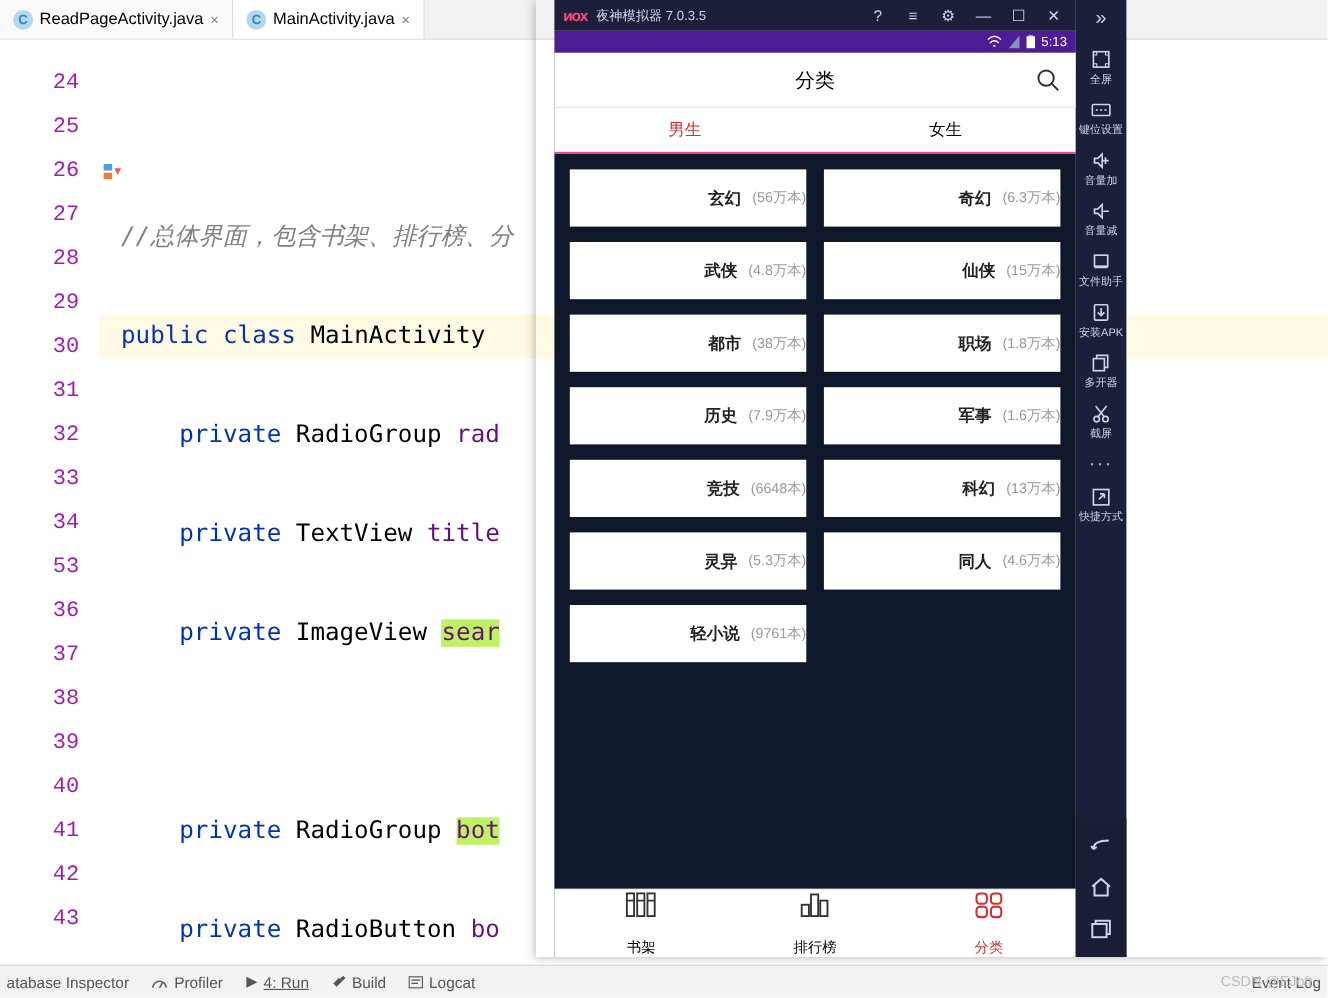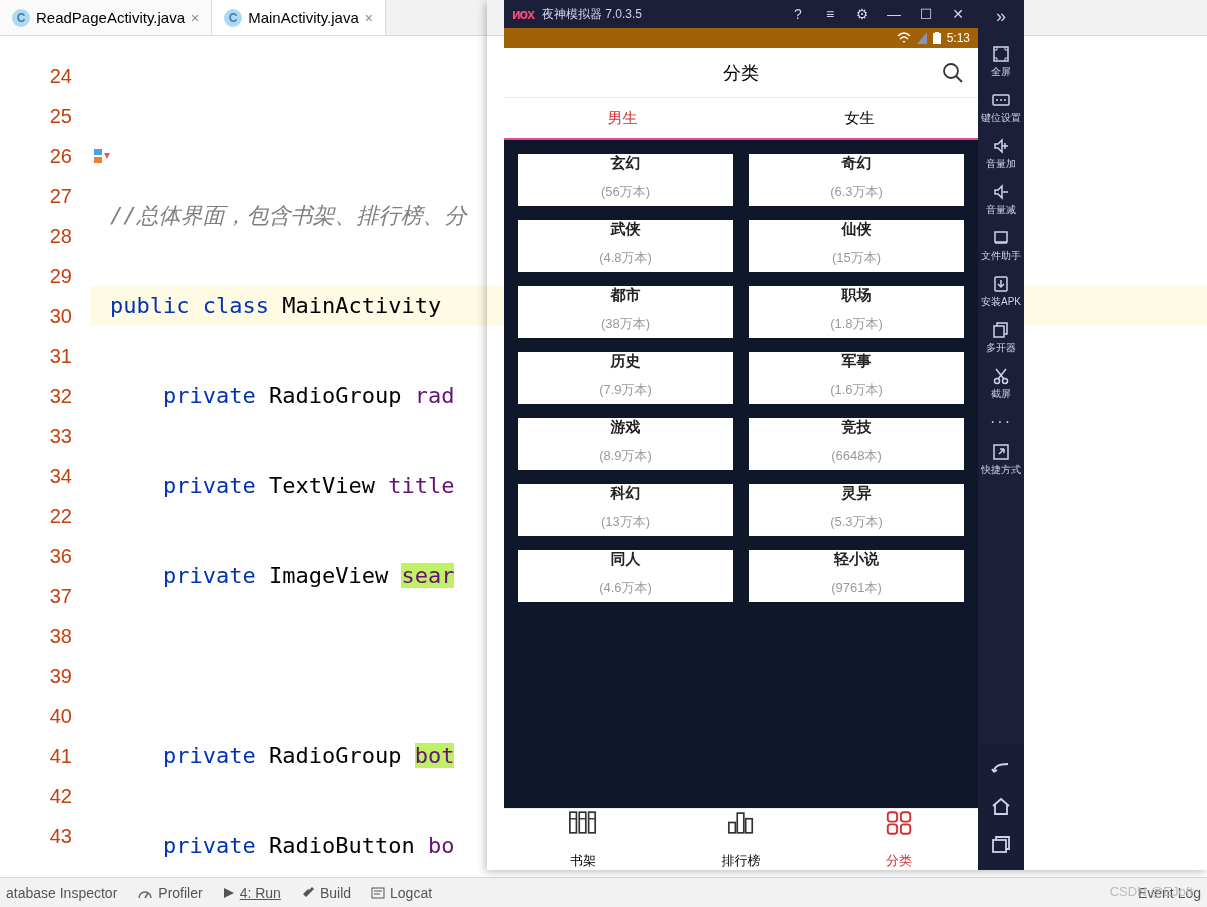--- a/index.html
+++ b/index.html
@@ -33,22 +33,22 @@
 }
 .tab-close { color: #888; font-size: 14px; cursor: pointer; }
 .ide-body {
   display: flex;
   height: calc(100% - 36px - 30px);
 }
 .gutter {
   width: 90px;
   padding-top: 20px;
   text-align: right;
-  color: #c2410c;
-  font-family: Liberation Sans, sans-serif;
+  color: #a21caf;
+  font-family: Liberation Mono, monospace;
   font-size: 20px;
   user-select: none;
 }
 .gutter .ln { height: 40px; line-height: 40px; padding-right: 18px; position: relative; }
 .code {
   flex: 1;
   padding-top: 20px;
   font-family: "Microsoft YaHei", monospace;
   font-size: 22px;
   white-space: pre;
@@ -86,21 +86,21 @@
 .emu-titlebar {
   height: 28px; background: #1c1f3a;
   display: flex; align-items: center;
   color: #cfd3e8; font-size: 12px;
   padding: 0 8px; gap: 8px;
 }
 .emu-logo { color: #ff4b7d; font-weight: bold; font-size: 14px; letter-spacing: -1px; }
 .emu-titlebar .sp { flex: 1; }
 .emu-tbtn { width: 24px; text-align: center; cursor: pointer; font-size: 14px; }
 .android-status {
-  height: 20px; background: #a16207;
+  height: 20px; background: #4c1d95;
   display: flex; align-items: center; justify-content: flex-end;
   gap: 6px; padding: 0 8px;
   color: #fff; font-size: 12px;
 }
 .app-area { flex: 1; background: #0f172a; display: flex; flex-direction: column; }
 .app-header {
   height: 50px; background: #fff;
   display: flex; align-items: center; justify-content: center;
   position: relative;
   border-bottom: 1px solid #eee;
@@ -113,24 +113,23 @@
 }
 .app-tab { flex: 1; display: flex; align-items: center; justify-content: center; font-size: 15px; cursor: pointer; }
 .app-tab.active { color: #d32f2f; }
 .category-grid {
   flex: 1; padding: 14px 14px; overflow: auto;
   display: grid; grid-template-columns: 1fr 1fr; gap: 14px 16px;
   align-content: start;
 }
 .cat-card {
   background: #fff; height: 52px;
-  display: flex; align-items: center; justify-content: flex-start; gap: 10px;
+  display: flex; align-items: center; justify-content: flex-end; gap: 10px;
   font-size: 15px;
   box-shadow: 0 1px 1px rgba(0,0,0,0.04);
-  flex-direction: column;
 }
 .cat-name { font-weight: 600; color: #222; }
 .cat-count { color: #999; font-size: 13px; }
 .app-bottom {
   height: 62px; background: #fff; border-top: 1px solid #eee;
   display: flex;
 }
 .app-btab { flex: 1; display: flex; flex-direction: column; align-items: center; justify-content: center; gap: 16px; font-size: 13px; cursor: pointer; }
 .app-btab.active { color: #d32f2f; }
 .app-btab svg { width: 30px; height: 28px; }
@@ -176,21 +175,21 @@
         </svg>
     </div>
     <div class="ln">27</div>
       <div class="ln">28</div>
       <div class="ln">29</div>
     <div class="ln">30</div>
       <div class="ln">31</div>
       <div class="ln">32</div>
     <div class="ln">33</div>
       <div class="ln">34</div>
-      <div class="ln">22</div>
+      <div class="ln">53</div>
     <div class="ln">36</div>
       <div class="ln">37</div>
       <div class="ln">38</div>
     <div class="ln">39</div>
       <div class="ln">40</div>
       <div class="ln">41</div>
     <div class="ln">42</div>
       <div class="ln">43</div>
   </div>
   <div class="code">
@@ -323,24 +322,20 @@
           </div>
           <div class="cat-card">
             <span class="cat-name">历史</span>
             <span class="cat-count">(7.9万本)</span>
           </div>
           <div class="cat-card">
             <span class="cat-name">军事</span>
             <span class="cat-count">(1.6万本)</span>
           </div>
           <div class="cat-card">
-            <span class="cat-name">游戏</span>
-            <span class="cat-count">(8.9万本)</span>
-          </div>
-          <div class="cat-card">
             <span class="cat-name">竞技</span>
             <span class="cat-count">(6648本)</span>
           </div>
           <div class="cat-card">
             <span class="cat-name">科幻</span>
             <span class="cat-count">(13万本)</span>
           </div>
           <div class="cat-card">
             <span class="cat-name">灵异</span>
             <span class="cat-count">(5.3万本)</span>

